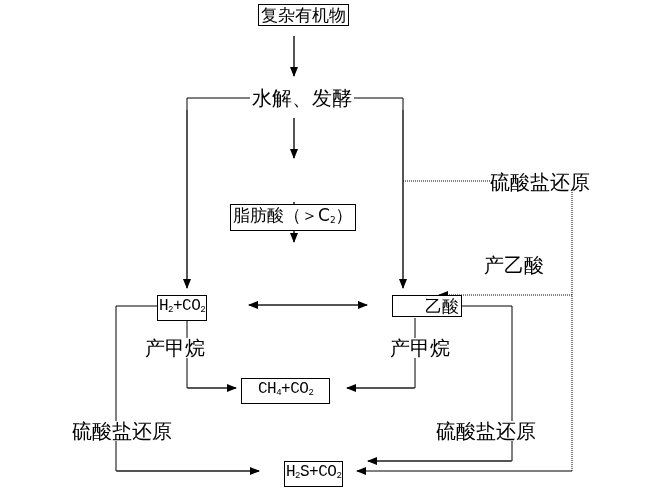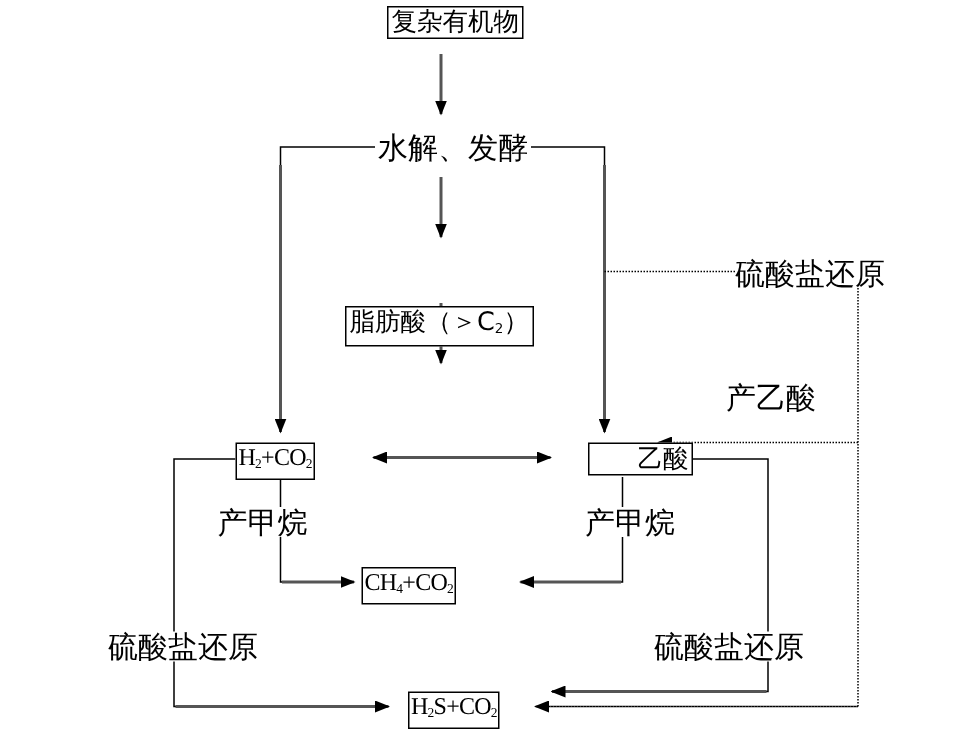--- a/index.html
+++ b/index.html
@@ -4,21 +4,21 @@
   <style>
     html, body { margin: 0; padding: 0; background: #ffffff; }
     body { width: 653px; height: 490px; position: relative; overflow: hidden;
            font-family: "DejaVu Serif", "Liberation Serif", serif; color: #000; }
     #canvas { position: absolute; left: 0; top: 0; width: 653px; height: 490px; }
     .lbl { position: absolute; font-size: 20px; line-height: 20px; white-space: nowrap;
            font-family: "DejaVu Sans", "Liberation Sans", sans-serif; background: #fff; }
     .box { position: absolute; border: 1px solid #000; background: #fff; white-space: nowrap;
            font-size: 16px; line-height: 20px; padding: 0 2px; }
     .cjk { font-family: "DejaVu Sans", "Liberation Sans", sans-serif; font-size: 17px; }
-    .chem { font-family: Liberation Serif, serif; font-size: 16px; letter-spacing: -0.5px; }
+    .chem { font-family: Liberation Mono, monospace; font-size: 16px; letter-spacing: -0.5px; }
     sub { font-size: 9px; vertical-align: -2px; }
   </style>
 </head>
 <body>
 
 <svg id="canvas" xmlns="http://www.w3.org/2000/svg" width="653" height="490">
   <defs>
     <marker id="ah" markerWidth="10" markerHeight="8" refX="9" refY="4" orient="auto" markerUnits="userSpaceOnUse">
       <path d="M0,0 L10,4 L0,8 Z" fill="#000"></path>
     </marker>
@@ -71,25 +71,25 @@
 </div>
 
 <div class="box chem" style="left:157px; top:295px; padding:0 1px;">
   <span>H</span><sub>2</sub><span>+CO</span><sub>2</sub>
 </div>
 
 <div class="box cjk" style="left:392px; top:295px;padding-left:32px;">
   <span>乙酸</span>
 </div>
 
-<div class="box chem" style="left:241px; top:378px; padding:0 1px;">
+<div class="box chem" style="left:241px; top:378px; padding:0 16px;">
   <span>CH</span><sub>4</sub><span>+CO</span><sub>2</sub>
 </div>
 
-<div class="box chem" style="left:272px; top:461px; padding:0 1px;">
+<div class="box chem" style="left:284px; top:461px; padding:0 1px;">
   <span>H</span><sub>2</sub><span>S+CO</span><sub>2</sub>
 </div>
 
 <div class="lbl" style="left:145px; top:338px;">产甲烷</div>
 <div class="lbl" style="left:390px; top:338px;">产甲烷</div>
 <div class="lbl" style="left:484px; top:255px;">产乙酸</div>
 <div class="lbl" style="left:490px; top:172px;">硫酸盐还原</div>
 <div class="lbl" style="left:72px; top:421px;">硫酸盐还原</div>
 <div class="lbl" style="left:436px; top:421px;">硫酸盐还原</div>
 

